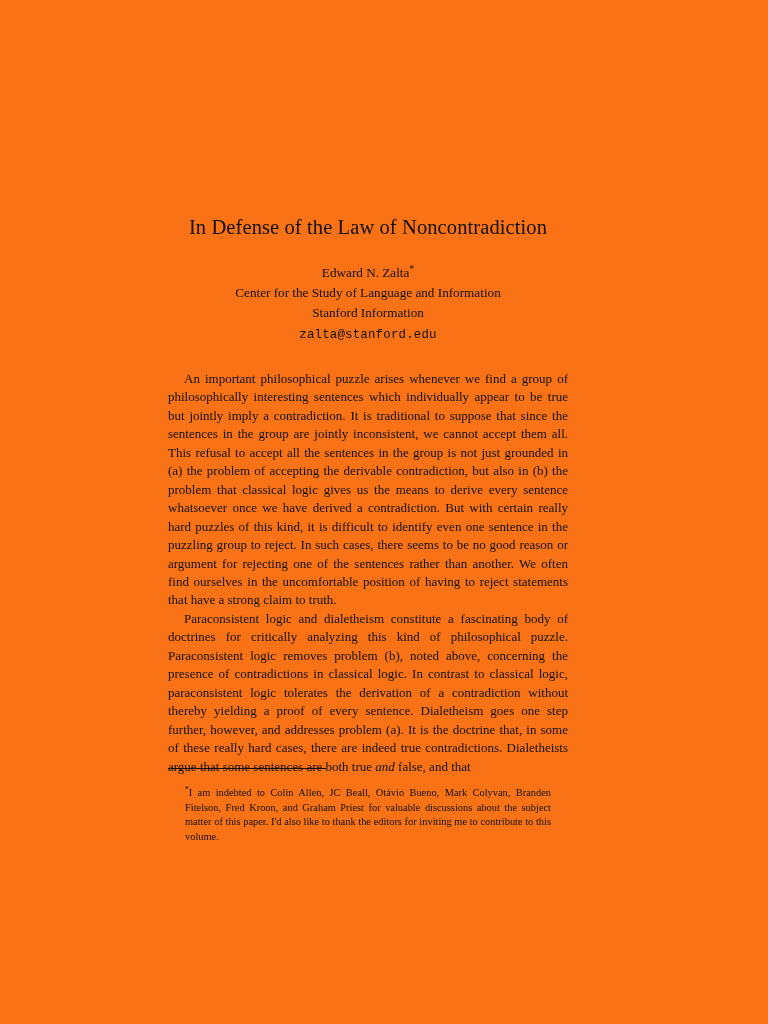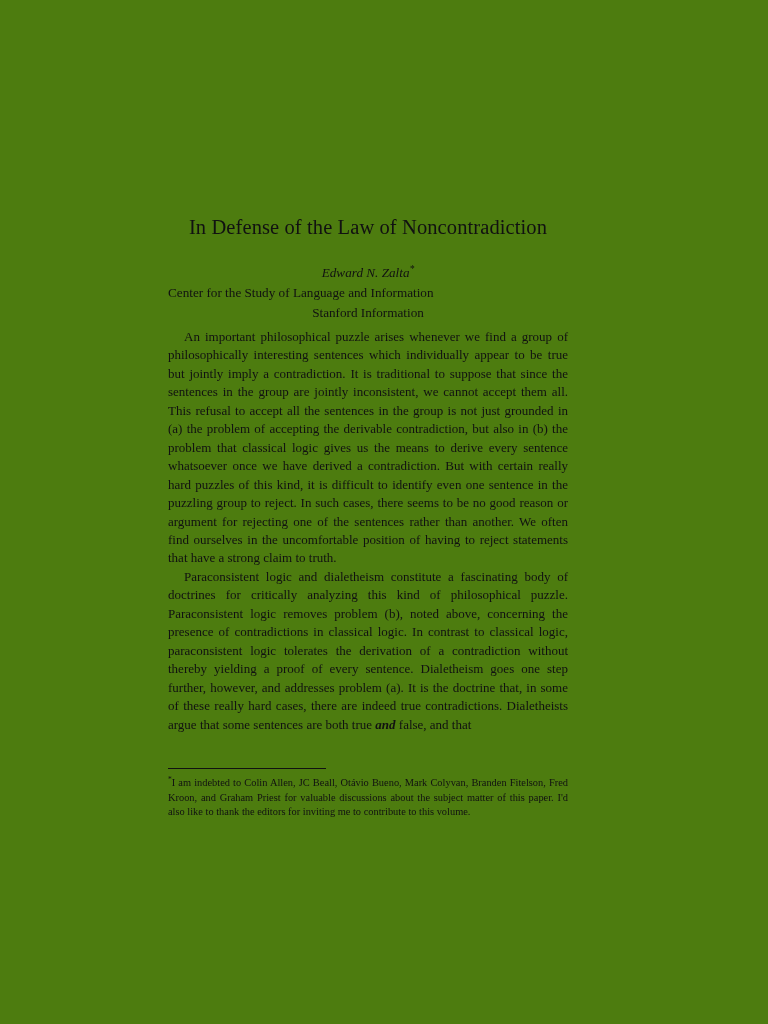--- a/index.html
+++ b/index.html
@@ -11,43 +11,43 @@
     width: 768px;
     height: 1024px;
     font-family: "Liberation Serif", "DejaVu Serif", serif;
     color: #111111;
     overflow: hidden;
   }
   .page {
     position: relative;
     width: 768px;
     height: 1024px;
-    background: #4d7c0f;
+    background: #f97316;
   }
   .content {
     position: absolute;
     left: 168px;
     top: 216px;
     width: 400px;
   }
   .title {
     font-size: 20.5px;
     text-align: center;
     letter-spacing: 0.1px;
     margin: 0 0 26px 0;
     font-weight: normal;
   }
   .author {
     font-size: 13.2px;
     text-align: center;
     margin: 0 0 4px 0;
-    font-style: italic;
   }
   .affil {
     font-size: 13.2px;
+    text-align: center;
     margin: 0 0 4px 0;
   }
   .univ {
     font-size: 13.2px;
     text-align: center;
     margin: 0 0 7px 0;
   }
   .email {
     font-family: "Liberation Mono", "DejaVu Sans Mono", monospace;
     font-size: 12.4px;
@@ -76,44 +76,45 @@
   .fn-rule {
     width: 158px;
     height: 1px;
     background: #111111;
     margin: 0 0 7px 0;
   }
   .footnote {
     font-size: 10.4px;
     line-height: 1.4;
     text-align: justify;
-    margin: 0;
+    margin: 17px;
   }
   sup {
     font-size: 0.72em;
     vertical-align: super;
     line-height: 0;
   }
-  i { font-style: italic; font-weight: bold; }
+  i { font-style: italic; }
 </style>
 </head>
 <body>
 
 <div class="page">
 
   <div class="content">
 
     <h1 class="title">In Defense of the Law of Noncontradiction</h1>
 
     <div class="author"><span>Edward N. Zalta</span><sup>*</sup></div>
 
     <div class="affil">Center for the Study of Language and Information</div>
 
     <div class="univ">Stanford Information</div>
 
+    <div class="email">zalta@stanford.edu</div>
 
     <p class="body-par">An important philosophical puzzle arises whenever we find a group of philosophically interesting sentences which individually appear to be true but jointly imply a contradiction. It is traditional to suppose that since the sentences in the group are jointly inconsistent, we cannot accept them all. This refusal to accept all the sentences in the group is not just grounded in (a) the problem of accepting the derivable contradiction, but also in (b) the problem that classical logic gives us the means to derive every sentence whatsoever once we have derived a contradiction. But with certain really hard puzzles of this kind, it is difficult to identify even one sentence in the puzzling group to reject. In such cases, there seems to be no good reason or argument for rejecting one of the sentences rather than another. We often find ourselves in the uncomfortable position of having to reject statements that have a strong claim to truth.</p>
     <p class="body-par">Paraconsistent logic and dialetheism constitute a fascinating body of doctrines for critically analyzing this kind of philosophical puzzle. Paraconsistent logic removes problem (b), noted above, concerning the presence of contradictions in classical logic. In contrast to classical logic, paraconsistent logic tolerates the derivation of a contradiction without thereby yielding a proof of every sentence. Dialetheism goes one step further, however, and addresses problem (a). It is the doctrine that, in some of these really hard cases, there are indeed true contradictions. Dialetheists argue that some sentences are both true <i>and</i> false, and that</p>
 
   </div>
 
   <div class="footnote-area">
     <div class="fn-rule"></div>
     <p class="footnote"><sup>*</sup><span>I am indebted to Colin Allen, JC Beall, Otávio Bueno, Mark Colyvan, Branden Fitelson, Fred Kroon, and Graham Priest for valuable discussions about the subject matter of this paper. I'd also like to thank the editors for inviting me to contribute to this volume.</span></p>
   </div>

